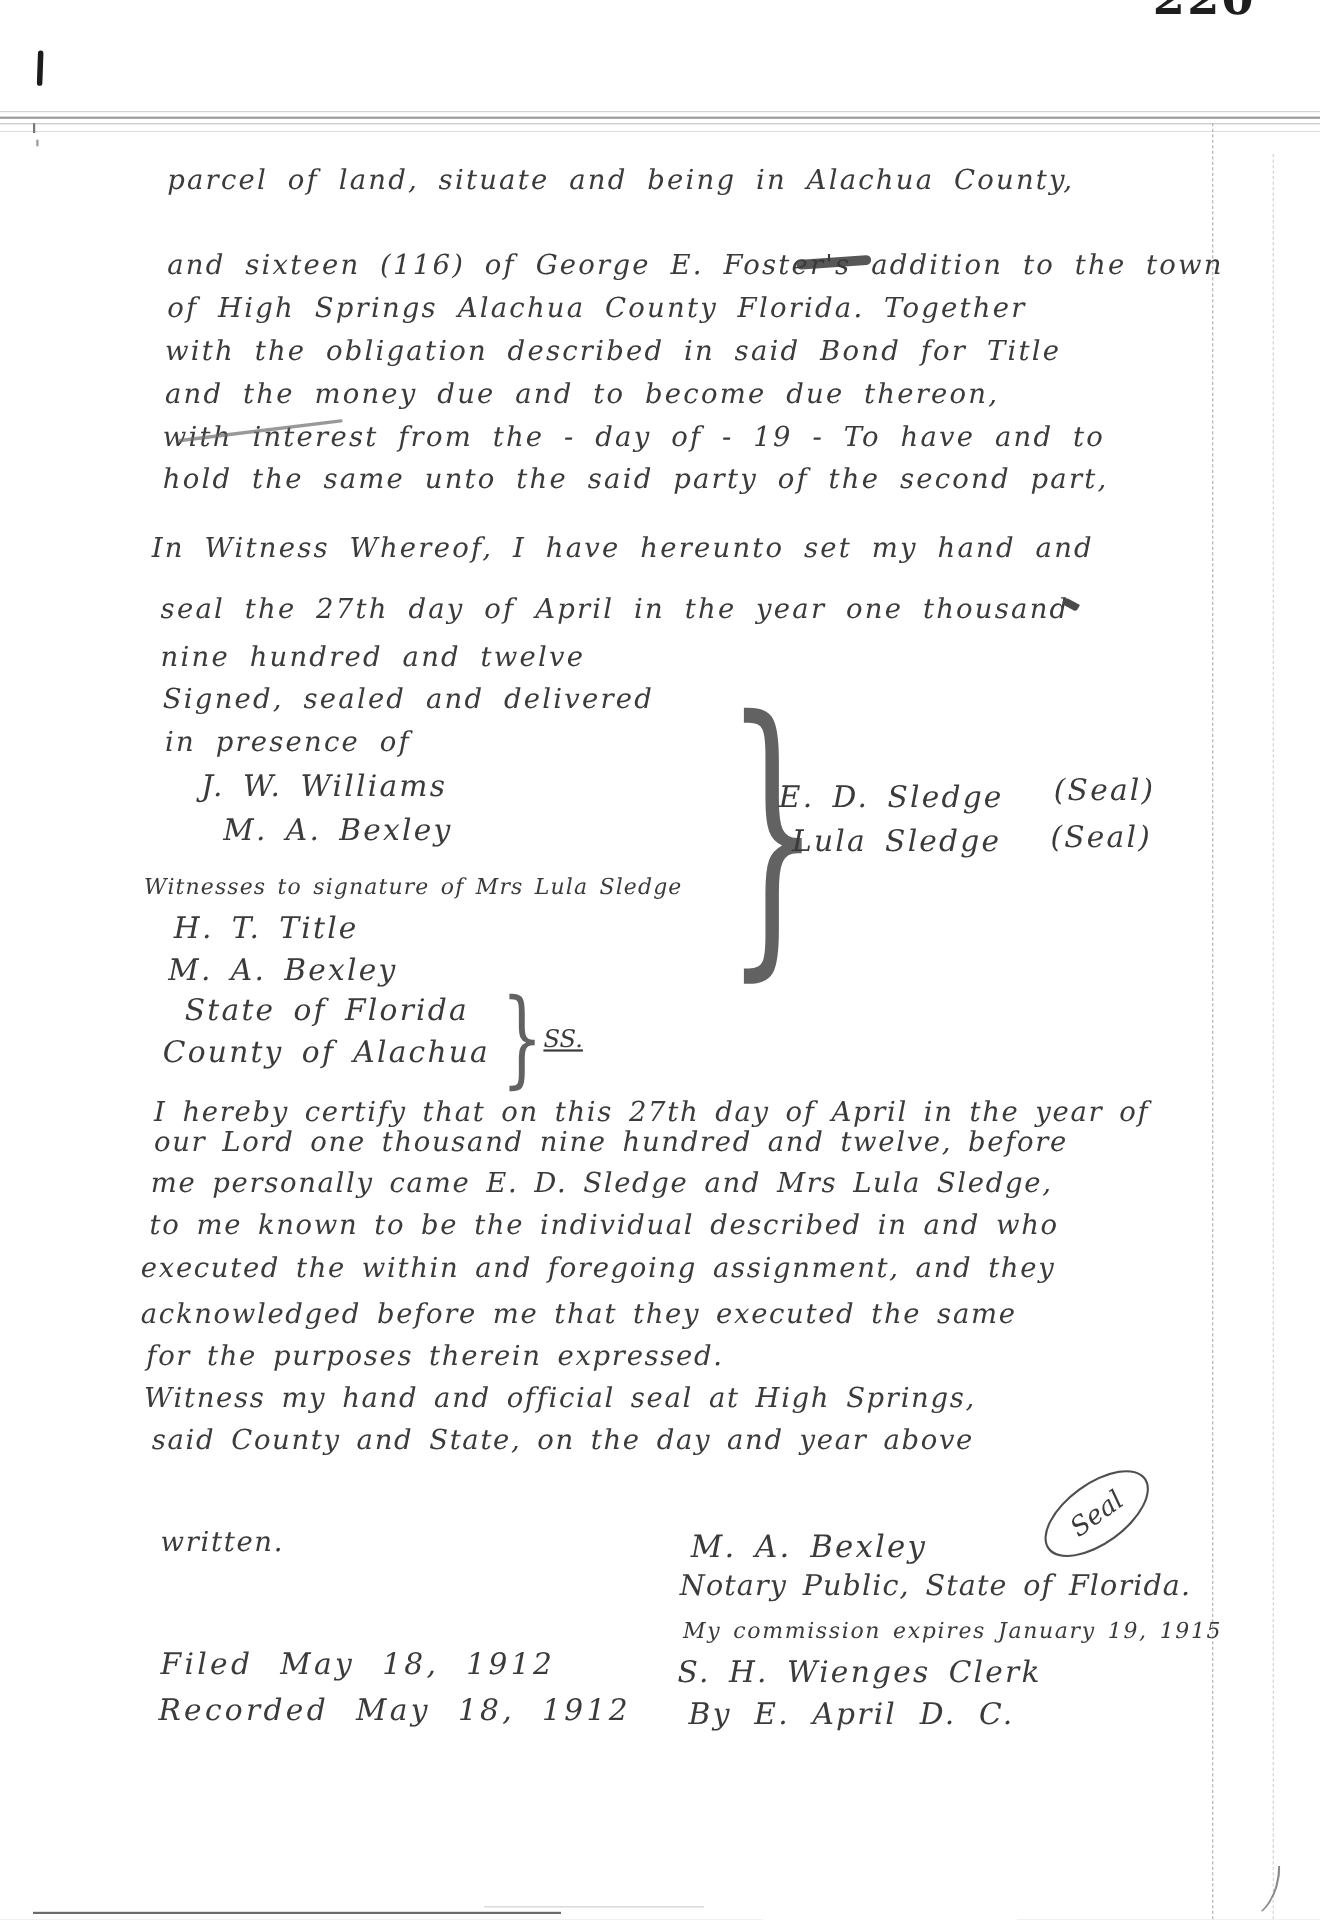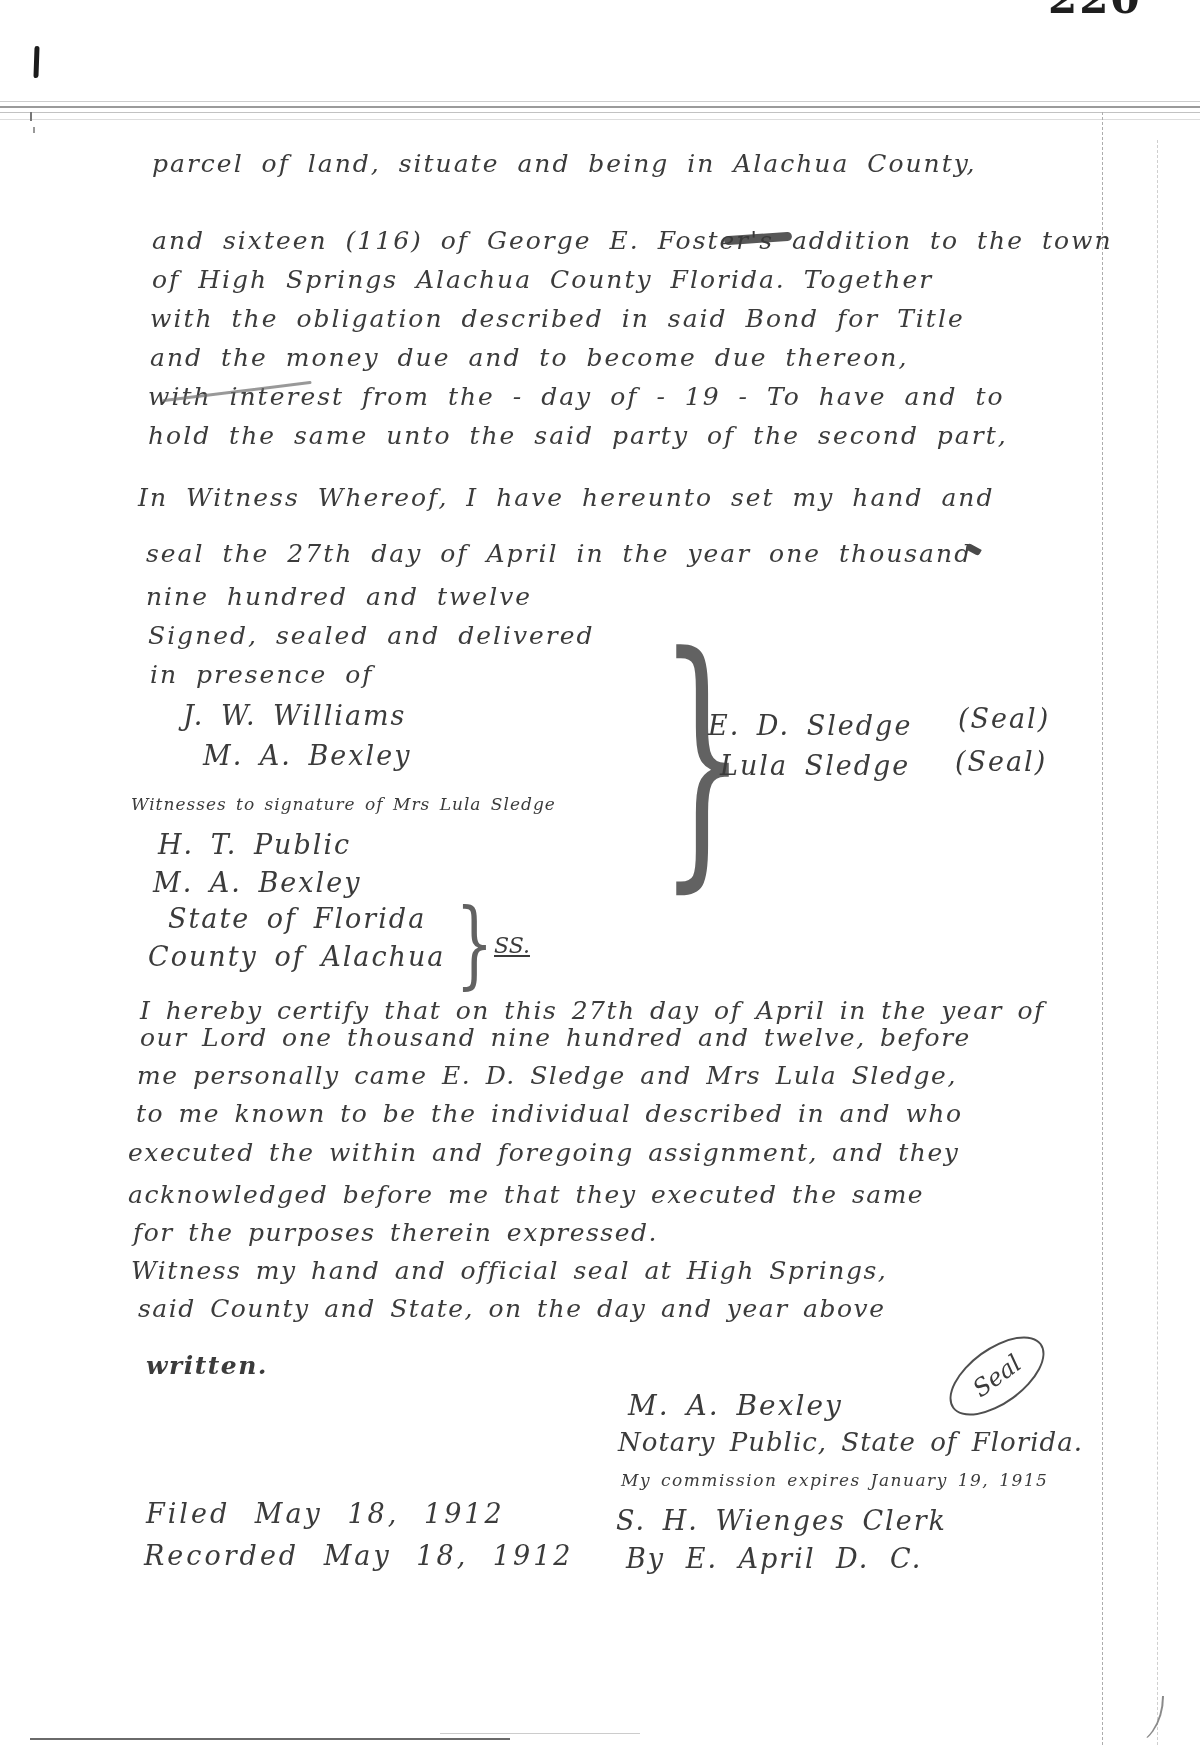--- a/index.html
+++ b/index.html
@@ -15,21 +15,21 @@
     position:absolute;
     font-family:"DejaVu Serif", serif;
     font-style:italic;
     color:#3b3b3b;
     white-space:nowrap;
     line-height:1.15;
   }
   .deed-line{font-size:25px;letter-spacing:2px;word-spacing:8px;}
   .ack-line{font-size:25px;letter-spacing:1.5px;word-spacing:5px;}
   .sig-line{font-size:27px;letter-spacing:2px;word-spacing:6px;}
-  .small-line{font-size:17px;letter-spacing:1px;word-spacing:3px;}
+  .small-line{font-size:20px;letter-spacing:1px;word-spacing:3px;}
   .brace{
     position:absolute;
     font-family:"DejaVu Serif", serif;
     color:#474747;
     opacity:.85;
     transform-origin:center center;
   }
   .big-brace{font-size:272px;line-height:290px;transform:scaleX(.5);}
   .small-brace{font-size:96px;line-height:100px;transform:scaleX(.62);}
   .streak{position:absolute;left:0;width:1200px;}
@@ -91,21 +91,21 @@
   <div class="mark" style="left:724px;top:234px;width:68px;height:9px;background:#3a3a3a;opacity:.85;transform:rotate(-4deg);border-radius:5px;"></div>
   <div class="mark" style="left:966px;top:546px;width:15px;height:7px;background:#4a4a4a;transform:rotate(28deg);border-radius:3px 0 3px 3px;"></div>
 
   <div class="hw deed-line" style="left:148px;top:622px;">Signed, sealed and delivered</div>
   <div class="hw deed-line" style="left:150px;top:661px;">in presence of</div>
 
   <div class="hw sig-line" style="left:183px;top:700px;">J. W. Williams</div>
   <div class="hw sig-line" style="left:203px;top:740px;">M. A. Bexley</div>
 
   <div class="hw small-line" style="left:131px;top:795px;">Witnesses to signature of Mrs Lula Sledge</div>
-  <div class="hw sig-line" style="left:158px;top:829px;">H. T. Public</div>
+  <div class="hw sig-line" style="left:158px;top:829px;">H. T. Title</div>
   <div class="hw sig-line" style="left:153px;top:867px;">M. A. Bexley</div>
 
   <div class="brace big-brace" style="left:616px;top:612px;">}</div>
 
   <div class="hw sig-line" style="left:708px;top:710px;">E. D. Sledge</div>
   <div class="hw sig-line" style="left:958px;top:703px;">(Seal)</div>
   <div class="hw sig-line" style="left:720px;top:750px;">Lula Sledge</div>
   <div class="hw sig-line" style="left:955px;top:746px;">(Seal)</div>
 
   <div class="hw sig-line" style="left:168px;top:903px;">State of Florida</div>
@@ -115,21 +115,21 @@
 
   <div class="hw ack-line" style="left:140px;top:985px;margin-top:12px;">I hereby certify that on this 27th day of April in the year of</div>
   <div class="hw ack-line" style="left:140px;top:1024px;font-style:italic;">our Lord one thousand nine hundred and twelve, before</div>
   <div class="hw ack-line" style="left:137px;top:1062px;">me personally came E. D. Sledge and Mrs Lula Sledge,</div>
   <div class="hw ack-line" style="left:136px;top:1100px;">to me known to be the individual described in and who</div>
   <div class="hw ack-line" style="left:128px;top:1139px;">executed the within and foregoing assignment, and they</div>
   <div class="hw ack-line" style="left:128px;top:1181px;">acknowledged before me that they executed the same</div>
   <div class="hw ack-line" style="left:133px;top:1219px;">for the purposes therein expressed.</div>
   <div class="hw ack-line" style="left:131px;top:1257px;">Witness my hand and official seal at High Springs,</div>
   <div class="hw ack-line" style="left:138px;top:1295px;">said County and State, on the day and year above</div>
-  <div class="hw ack-line" style="left:146px;top:1352px;font-weight:bold;">written.</div>
+  <div class="hw ack-line" style="left:146px;top:1388px;">written.</div>
 
   <div class="hw sig-line" style="left:628px;top:1390px;font-size:28px;">M. A. Bexley</div>
   <div class="seal-oval" style="left:942px;top:1348px;">
     <span>Seal</span>
   </div>
   <div class="hw" style="left:618px;top:1428px;font-size:26px;letter-spacing:1px;word-spacing:5px;">Notary Public, State of Florida.</div>
   <div class="hw small-line" style="left:621px;top:1471px;letter-spacing:1.5px;">My commission expires January 19, 1915</div>
   <div class="hw sig-line" style="left:616px;top:1505px;">S. H. Wienges  Clerk</div>
   <div class="hw sig-line" style="left:626px;top:1543px;word-spacing:10px;">By E. April D. C.</div>
 

